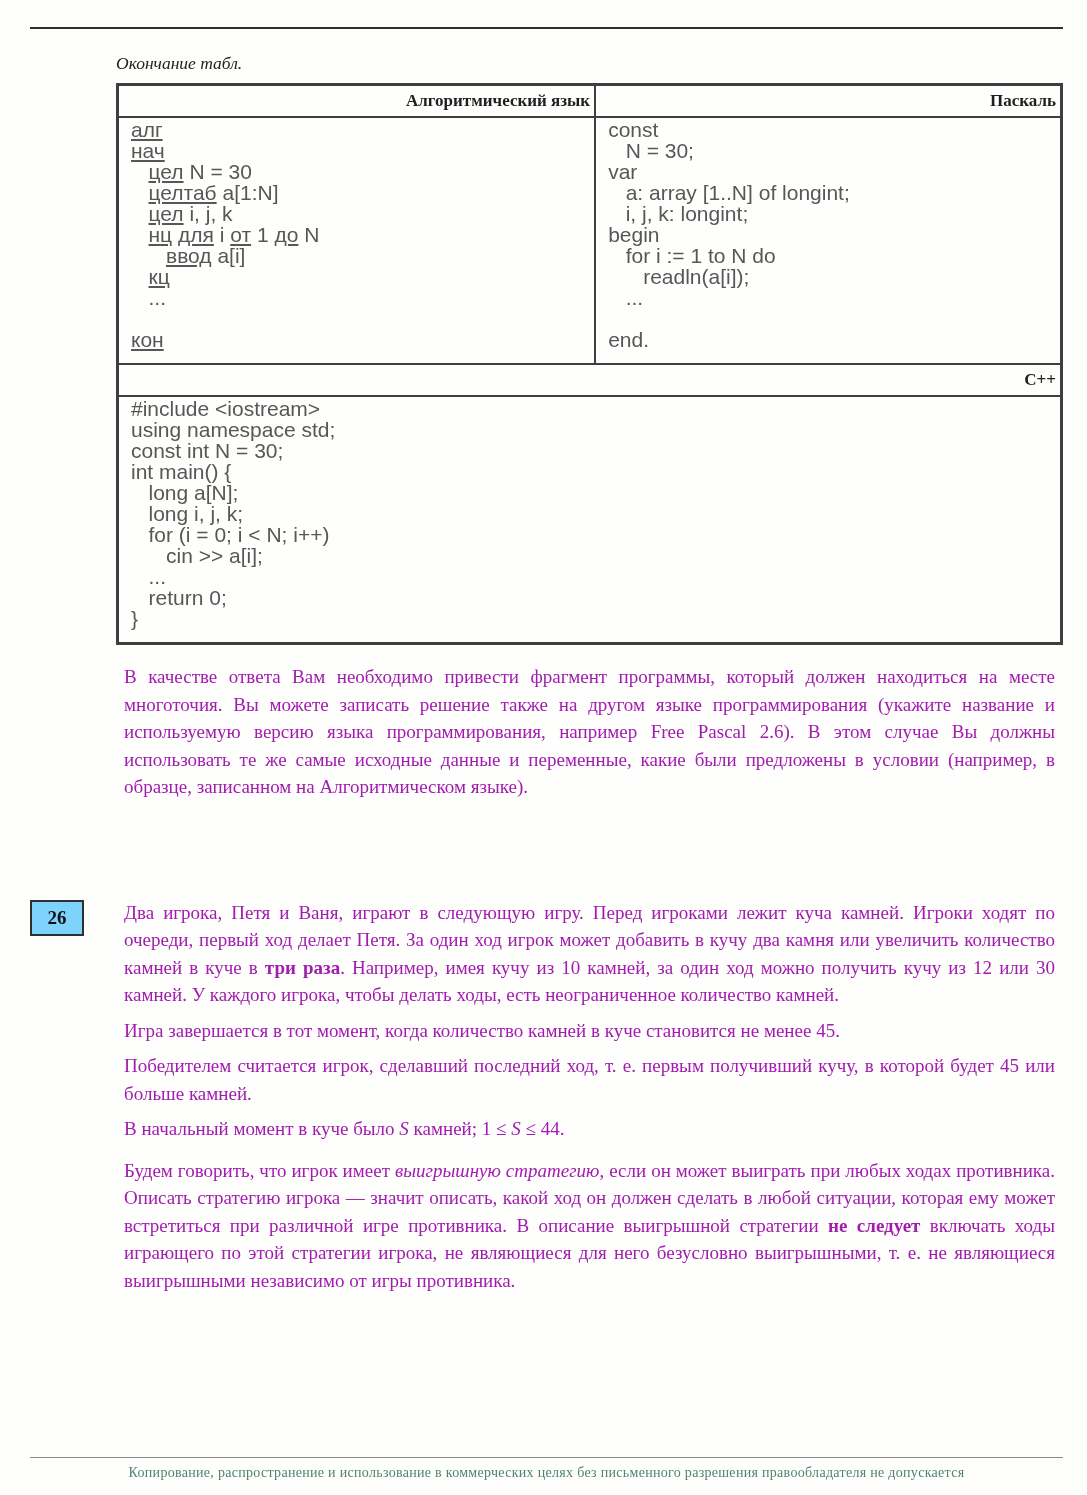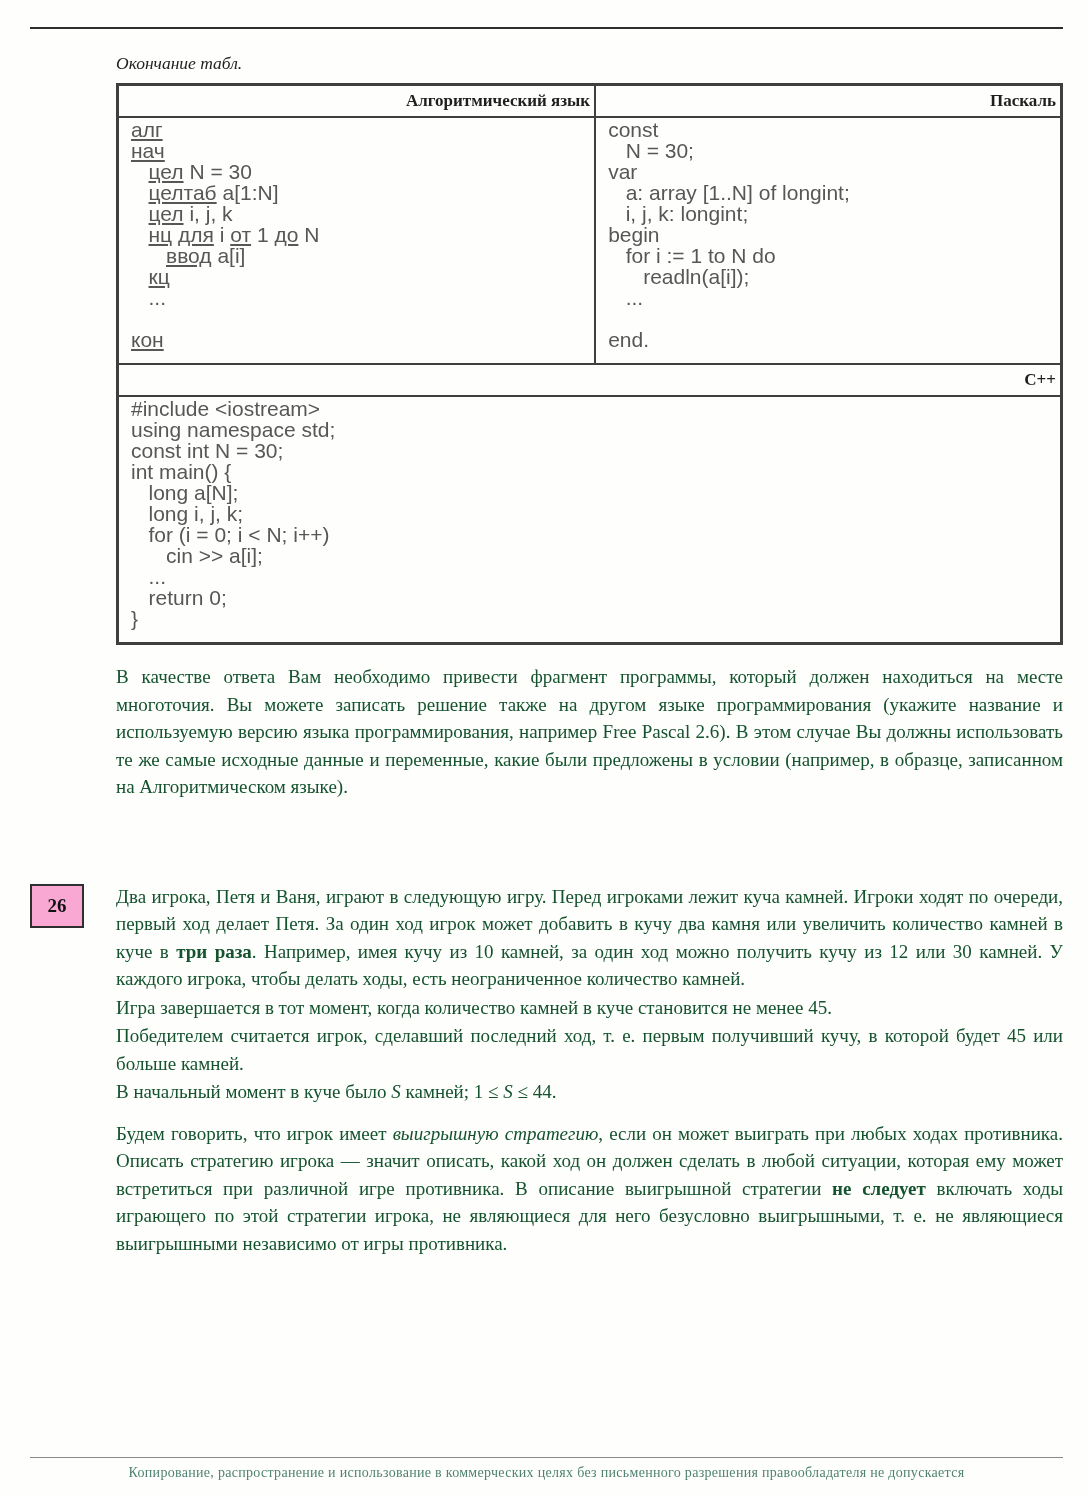--- a/index.html
+++ b/index.html
@@ -31,31 +31,31 @@
   .th { text-align:right; font-weight:bold; font-size:17px; padding:5px 4px; color:#1f1f1f; }
   .code {
     font-family:Liberation Sans, sans-serif;
     font-size:21px; line-height:21px; color:#575757;
     padding:1px 8px 13px 12px;
   }
   .code div { white-space:pre; min-height:21px; }
   .u { text-decoration:underline; text-underline-offset:2px; }
 
   
-  .para { font-size:19px; line-height:27.5px; text-align:justify; margin:0; color:#14532d; }
+  .para { font-size:19px; line-height:27.5px; text-align:justify; margin:8px; color:#a21caf; }
   .note { margin-top:18px; }
 
   .spacer { height:82px; }
 
   
   .task { position:relative; }
   .task-numbox {
-    position:absolute; left:-86px; top:1px; width:54px; height:44px;
+    position:absolute; left:-86px; top:1px; width:54px; height:36px;
     border:2px solid #2f2f2f; display:flex; align-items:center; justify-content:center;
-    font-weight:bold; font-size:19px; color:#111; background:#f9a8d4;
+    font-weight:bold; font-size:19px; color:#111; background:#7dd3fc;
   }
   .task .para { margin-bottom:1px; }
   .task .gap-before { margin-top:14px; }
 
   
   .footer {
     position:absolute; left:30px; right:24px; bottom:14px;
     text-align:center; border-top:1px solid #8a8a8a; padding-top:7px;
   }
   .f1 { font-size:15px; color:#2c2c2c; margin:0 0 3px 0; }

